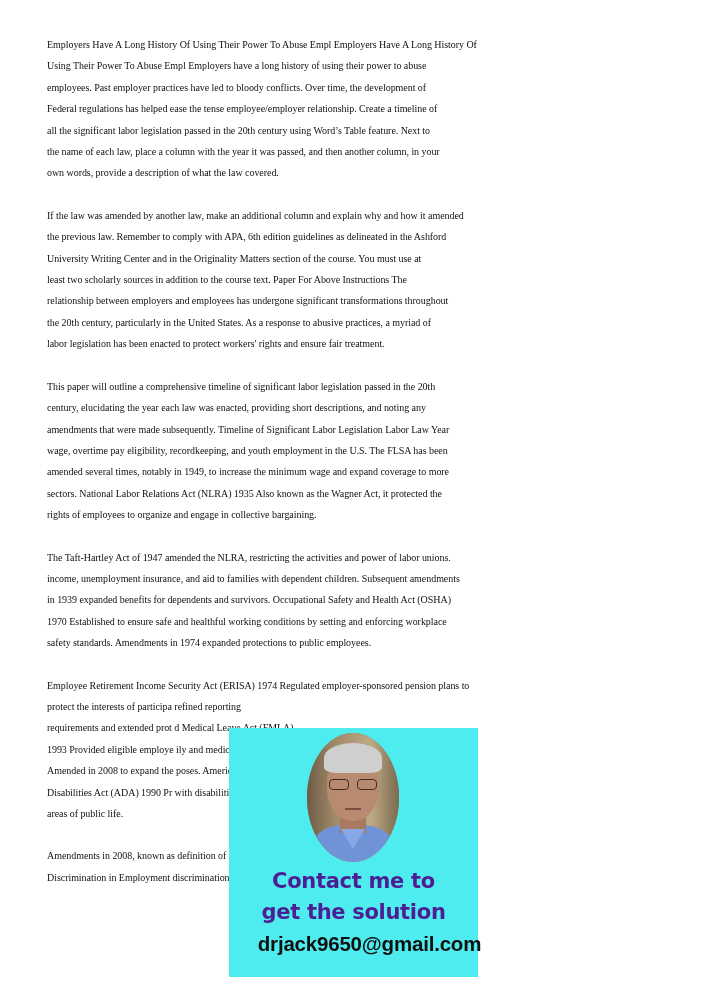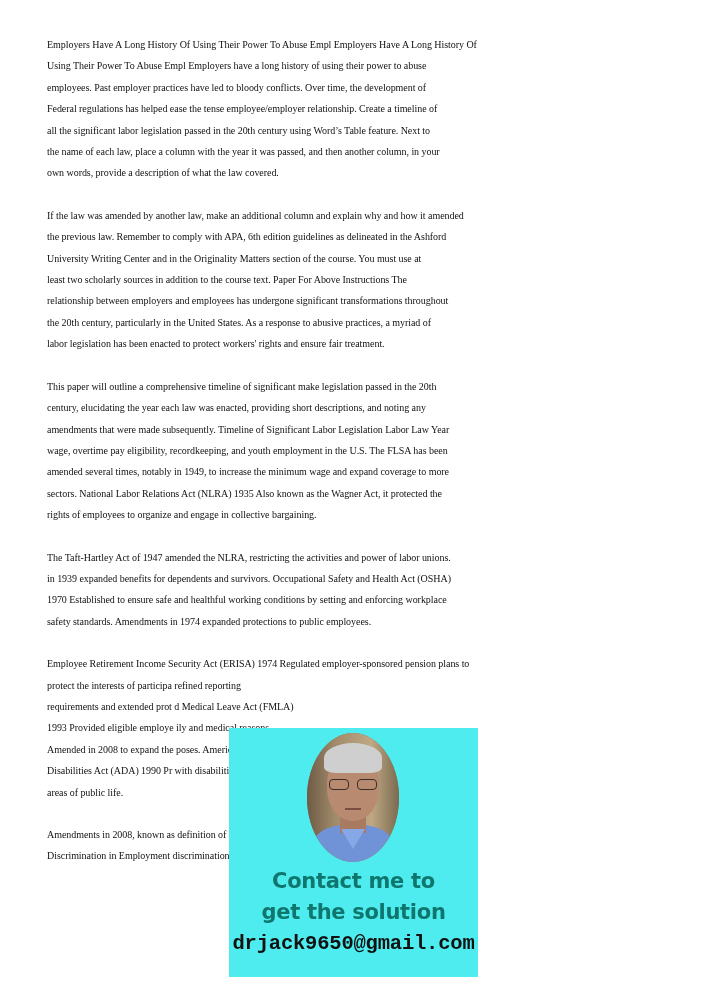--- a/index.html
+++ b/index.html
@@ -26,28 +26,28 @@
   .portrait .neck { position: absolute; left: 33px; top: 80px; width: 26px; height: 20px; background: #a87a62; }
   .portrait .face { position: absolute; left: 20px; top: 20px; width: 52px; height: 68px; background: #b88a70; border-radius: 45% 45% 48% 48%; }
   .portrait .hair { position: absolute; left: 17px; top: 10px; width: 58px; height: 30px; background: #cfcfcf; border-radius: 50% 50% 20% 20%; }
   .portrait .glasses { position: absolute; left: 22px; top: 46px; width: 48px; height: 12px; }
   .portrait .glasses span { position: absolute; top: 0; width: 20px; height: 11px; border: 1.5px solid #3a2e2a; border-radius: 4px; box-sizing: border-box; }
   .portrait .glasses span.l { left: 0; }
   .portrait .glasses span.r { right: 0; }
   .portrait .mouth { position: absolute; left: 38px; top: 75px; width: 16px; height: 2px; background: #7a4f42; }
   .cta {
     position: absolute; left: 0; width: 249px; text-align: center;
-    font-family: "DejaVu Sans", sans-serif; font-weight: bold; color: #0f766e;
+    font-family: "DejaVu Sans", sans-serif; font-weight: bold; color: #4c1d95;
     font-size: 21px; letter-spacing: -0.3px;
   }
   .cta1 { top: 141px; }
   .cta2 { top: 172px; }
   .email {
-    position: absolute; left: 0; top: 204px; width: 249px; text-align: center;
-    font-family: Liberation Mono, monospace; font-weight: bold;
+    position: absolute; left: 16px; top: 204px; width: 249px; text-align: center;
+    font-family: Liberation Sans, sans-serif; font-weight: bold;
     font-size: 20.5px; color: #111; letter-spacing: -0.2px;
   }
 </style>
 </head>
 <body>
 
 <div class="page">
   <div class="para">
     <span class="line">Employers Have A Long History Of Using Their Power To Abuse Empl Employers Have A Long History Of</span>
     <span class="line">Using Their Power To Abuse Empl Employers have a long history of using their power to abuse</span>
@@ -60,30 +60,31 @@
   <div class="para">
     <span class="line">If the law was amended by another law, make an additional column and explain why and how it amended</span>
     <span class="line">the previous law. Remember to comply with APA, 6th edition guidelines as delineated in the Ashford</span>
     <span class="line">University Writing Center and in the Originality Matters section of the course. You must use at</span>
     <span class="line">least two scholarly sources in addition to the course text. Paper For Above Instructions The</span>
     <span class="line">relationship between employers and employees has undergone significant transformations throughout</span>
     <span class="line">the 20th century, particularly in the United States. As a response to abusive practices, a myriad of</span>
     <span class="line">labor legislation has been enacted to protect workers' rights and ensure fair treatment.</span>
   </div>
   <div class="para">
-    <span class="line">This paper will outline a comprehensive timeline of significant make legislation passed in the 20th</span>
+    <span class="line">This paper will outline a comprehensive timeline of significant labor legislation passed in the 20th</span>
     <span class="line">century, elucidating the year each law was enacted, providing short descriptions, and noting any</span>
     <span class="line">amendments that were made subsequently. Timeline of Significant Labor Legislation Labor Law Year</span>
     <span class="line">wage, overtime pay eligibility, recordkeeping, and youth employment in the U.S. The FLSA has been</span>
     <span class="line">amended several times, notably in 1949, to increase the minimum wage and expand coverage to more</span>
     <span class="line">sectors. National Labor Relations Act (NLRA) 1935 Also known as the Wagner Act, it protected the</span>
     <span class="line">rights of employees to organize and engage in collective bargaining.</span>
   </div>
   <div class="para">
     <span class="line">The Taft-Hartley Act of 1947 amended the NLRA, restricting the activities and power of labor unions.</span>
+    <span class="line">income, unemployment insurance, and aid to families with dependent children. Subsequent amendments</span>
     <span class="line">in 1939 expanded benefits for dependents and survivors. Occupational Safety and Health Act (OSHA)</span>
     <span class="line">1970 Established to ensure safe and healthful working conditions by setting and enforcing workplace</span>
     <span class="line">safety standards. Amendments in 1974 expanded protections to public employees.</span>
   </div>
   <div class="para">
     <span class="line">Employee Retirement Income Security Act (ERISA) 1974 Regulated employer-sponsored pension plans to</span>
     <span class="line">protect the interests of participa                                                                refined reporting</span>
     <span class="line">requirements and extended prot                                                                  d Medical Leave Act (FMLA)</span>
     <span class="line">1993 Provided eligible employe                                                                   ily and medical reasons.</span>
     <span class="line">Amended in 2008 to expand the                                                                  poses. Americans with</span>

